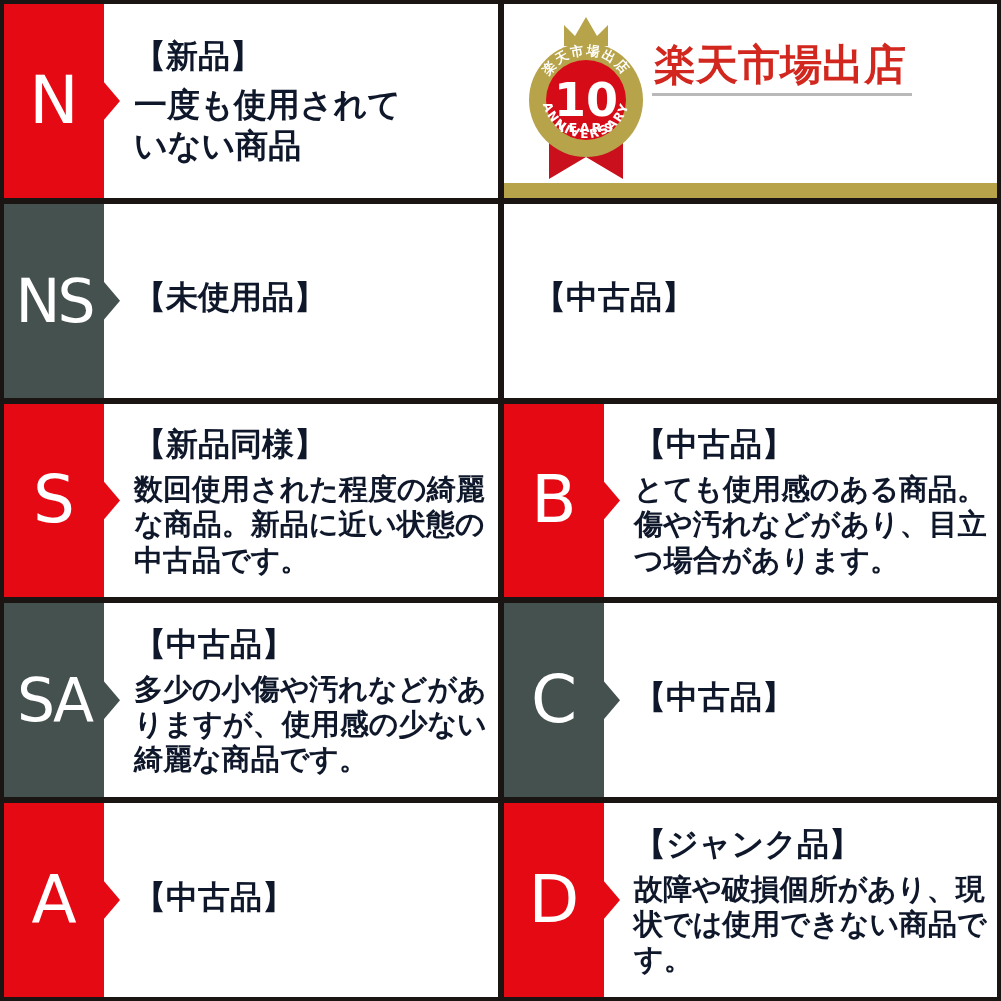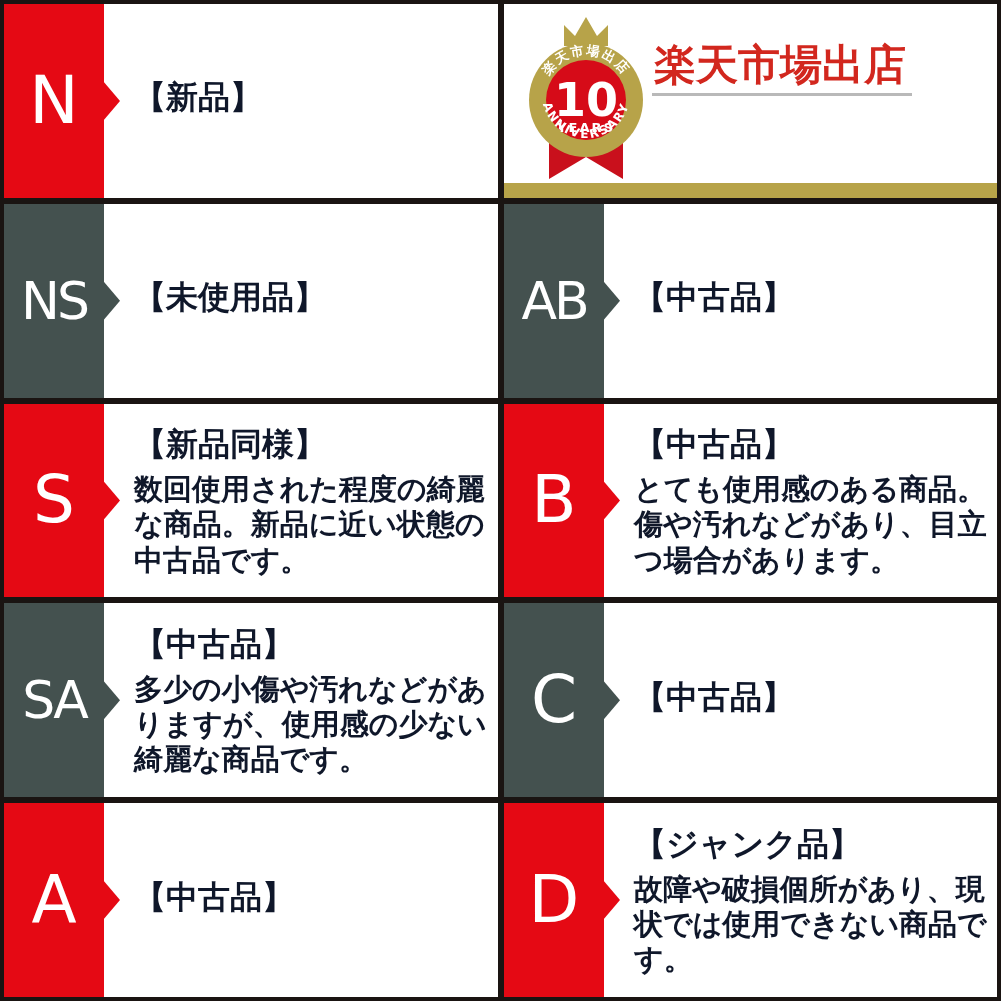--- a/index.html
+++ b/index.html
@@ -21,21 +21,21 @@
     color:#ffffff;
   }
   .label[data-variant="red"]{background:#e50914;}
   .label[data-variant="slate"]{background:#44514f;}
   .arrow{
     position:absolute;right:-16px;top:50%;transform:translateY(-50%);
     width:17px;height:40px;background:inherit;
     clip-path:polygon(0 0,100% 50%,0 100%);
   }
   .code{font-size:66px;line-height:1;font-weight:400;}
-  .code.two{font-size:52px;letter-spacing:-3px;}
+  .code.two{font-size:60px;letter-spacing:-3px;}
   .desc{
     flex:1;display:flex;flex-direction:column;justify-content:center;
     padding:0 8px 0 30px;color:#0f172a;
   }
   .title{font-size:32px;font-weight:bold;margin-bottom:5px;letter-spacing:0;}
   .bodytext{font-size:29px;font-weight:bold;line-height:1.22;white-space:pre-line;}
   .cell.grade.big .bodytext{font-size:33px;line-height:1.25;}
 
   
   .cell.header{position:relative;}
@@ -53,20 +53,22 @@
 
 <div class="board">
 
   <div class="cell grade big">
     <div class="label" data-variant="red">
       <span class="code">N</span>
       <span class="arrow"></span>
     </div>
     <div class="desc">
       <div class="title">【新品】</div>
+      <div class="bodytext">一度も使用されて
+いない商品</div>
     </div>
   </div>
 
   <div class="cell header">
     <svg class="medal" width="152" height="184" viewBox="0 0 152 184">
       <path d="M54,38 L54,17 L65,28 L76,9 L87,28 L98,17 L98,38 Z" fill="#b7a349"></path>
       <path d="M39,88 L113,88 L113,171 L76,149 L39,171 Z" fill="#c9101c"></path>
       <circle cx="76" cy="92" r="57" fill="#b7a349"></circle>
       <circle cx="76" cy="92" r="40" fill="#d60b18"></circle>
       <defs>
@@ -92,24 +94,20 @@
     <div class="label" data-variant="slate">
       <span class="code two">NS</span>
       <span class="arrow"></span>
     </div>
     <div class="desc">
       <div class="title">【未使用品】</div>
     </div>
   </div>
 
   <div class="cell grade">
-    <div class="label" data-variant="slate">
-      <span class="code two">AB</span>
-      <span class="arrow"></span>
-    </div>
     <div class="desc">
       <div class="title">【中古品】</div>
     </div>
   </div>
 
   <div class="cell grade">
     <div class="label" data-variant="red">
       <span class="code">S</span>
       <span class="arrow"></span>
     </div>

